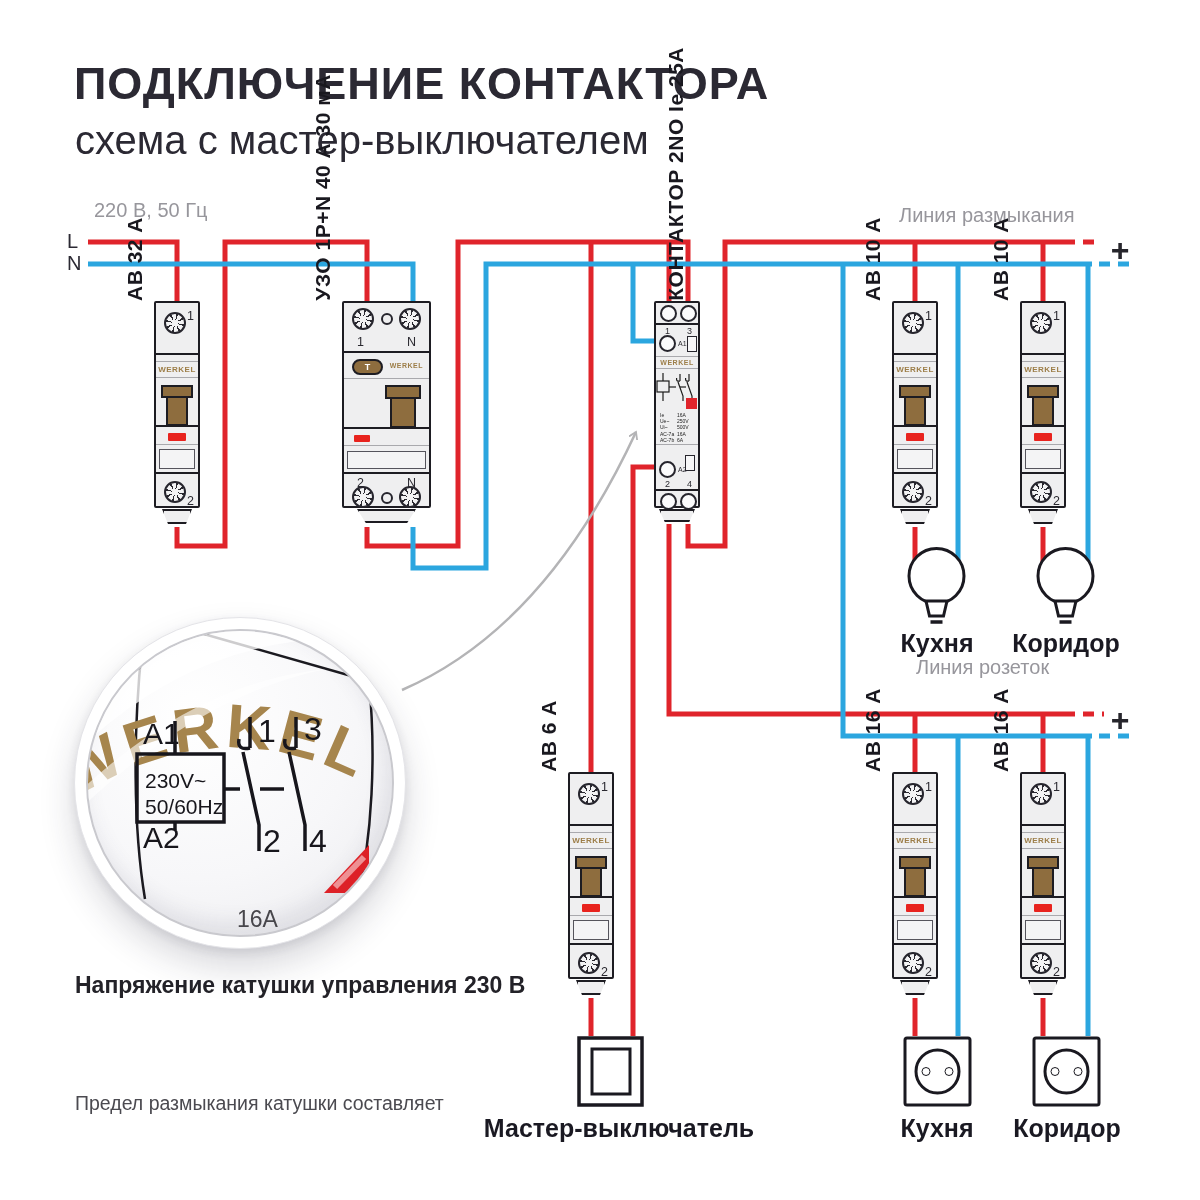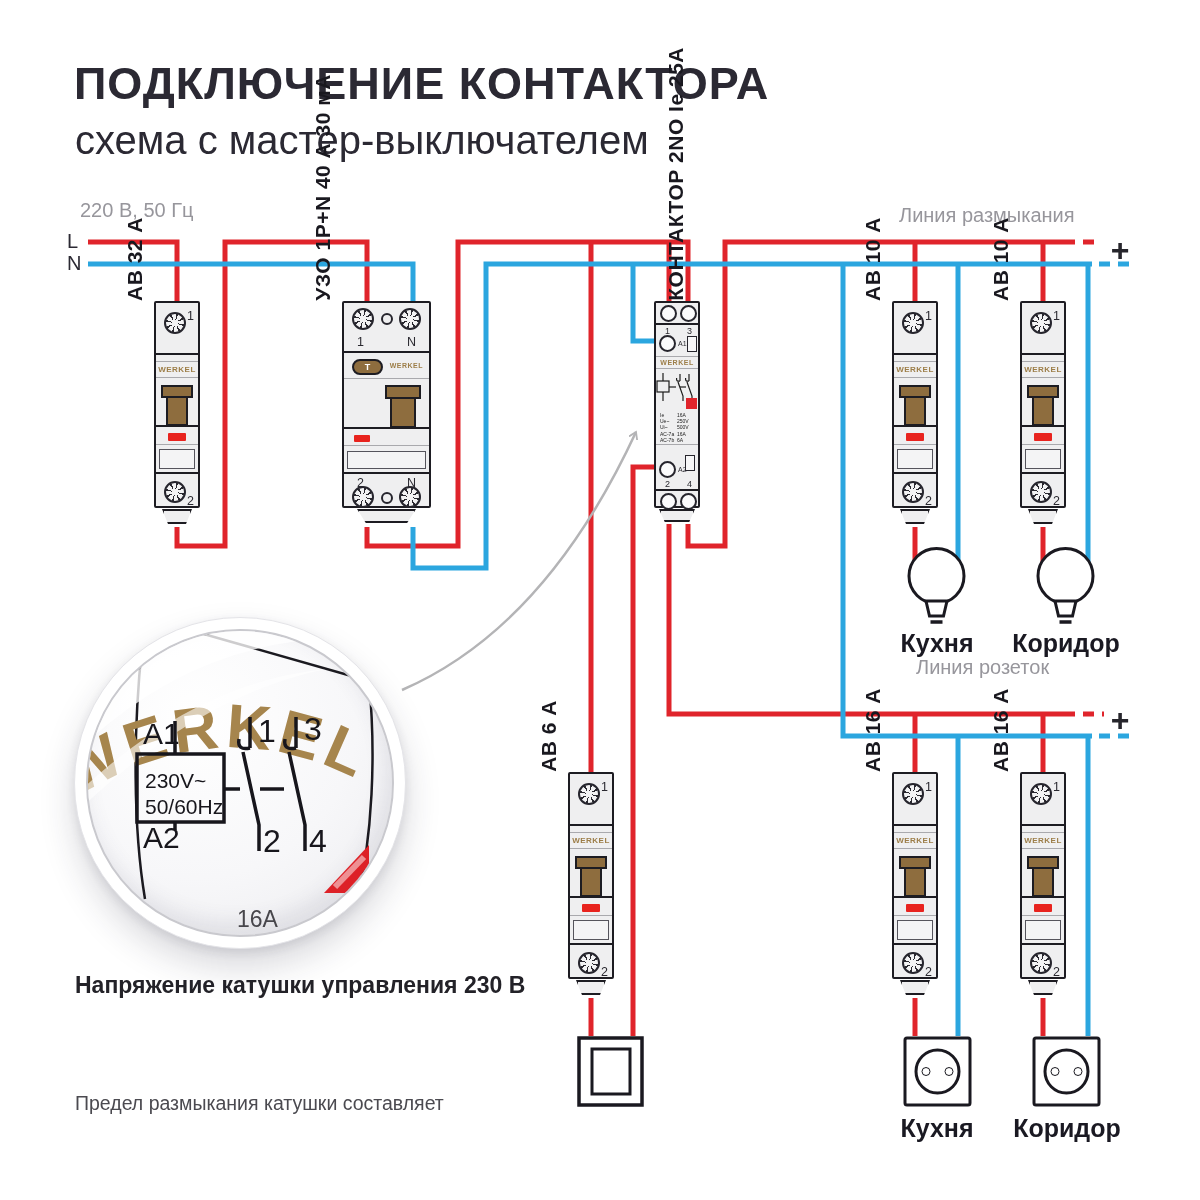--- a/index.html
+++ b/index.html
@@ -167,21 +167,21 @@
       <path class="b" d="M958 264 V561"></path>
       <path class="b" d="M1088 264 V562"></path>
       <path class="b" d="M843 264 V736 H1092"></path>
       <path class="b dash" d="M1099 736 H1136"></path>
       <path class="b" d="M958 736 V1036"></path>
       <path class="b" d="M1088 736 V1036"></path>
     </g>
     <path class="arrow" d="M402 690 Q545 628 636 432" marker-end="url(#ah)"></path>
   </svg>
 
-  <div class="abs graytxt" style="left:80px;top:199px">220 В, 50 Гц</div>
+  <div class="abs graytxt" style="left:94px;top:199px">220 В, 50 Гц</div>
   <div class="abs lnlab" style="left:67px;top:230px">L</div>
   <div class="abs lnlab" style="left:67px;top:252px">N</div>
   <div class="abs graytxt" style="left:899px;top:204px">Линия размыкания</div>
   <div class="abs graytxt" style="left:916px;top:656px">Линия розеток</div>
   <div class="abs plus" style="left:1104px;top:232px">+</div>
   <div class="abs plus" style="left:1104px;top:702px">+</div>
 
   <div class="cmp" style="left:154px;top:301px">
     <div class="vlabel">АВ 32 А</div>
     <div class="bodybox bbody">
@@ -460,20 +460,21 @@
     </svg>
   </div>
   <div class="load-label" style="left:1066px;top:629px">Коридор</div>
 
   <div class="cmp" style="left:577px;top:1036px">
     <svg class="loadsvg" width="67" height="71" viewBox="0 0 67 71">
       <rect x="2" y="2" width="63" height="67" stroke-width="3.5"></rect>
       <rect x="15" y="13" width="38" height="45" stroke-width="3"></rect>
     </svg>
   </div>
+  <div class="load-label" style="left:619px;top:1114px">Мастер-выключатель</div>
 
   <div class="cmp" style="left:903px;top:1036px">
     <svg class="loadsvg" width="69" height="71" viewBox="0 0 69 71">
       <rect x="2" y="2" width="65" height="67" rx="2" stroke-width="3"></rect>
       <circle cx="34.5" cy="35.5" r="21.5" stroke-width="3"></circle>
       <circle cx="23" cy="35.5" r="4" fill="#1a1920"></circle>
       <circle cx="46" cy="35.5" r="4" fill="#1a1920"></circle>
     </svg>
   </div>
   <div class="load-label" style="left:937px;top:1114px">Кухня</div>

